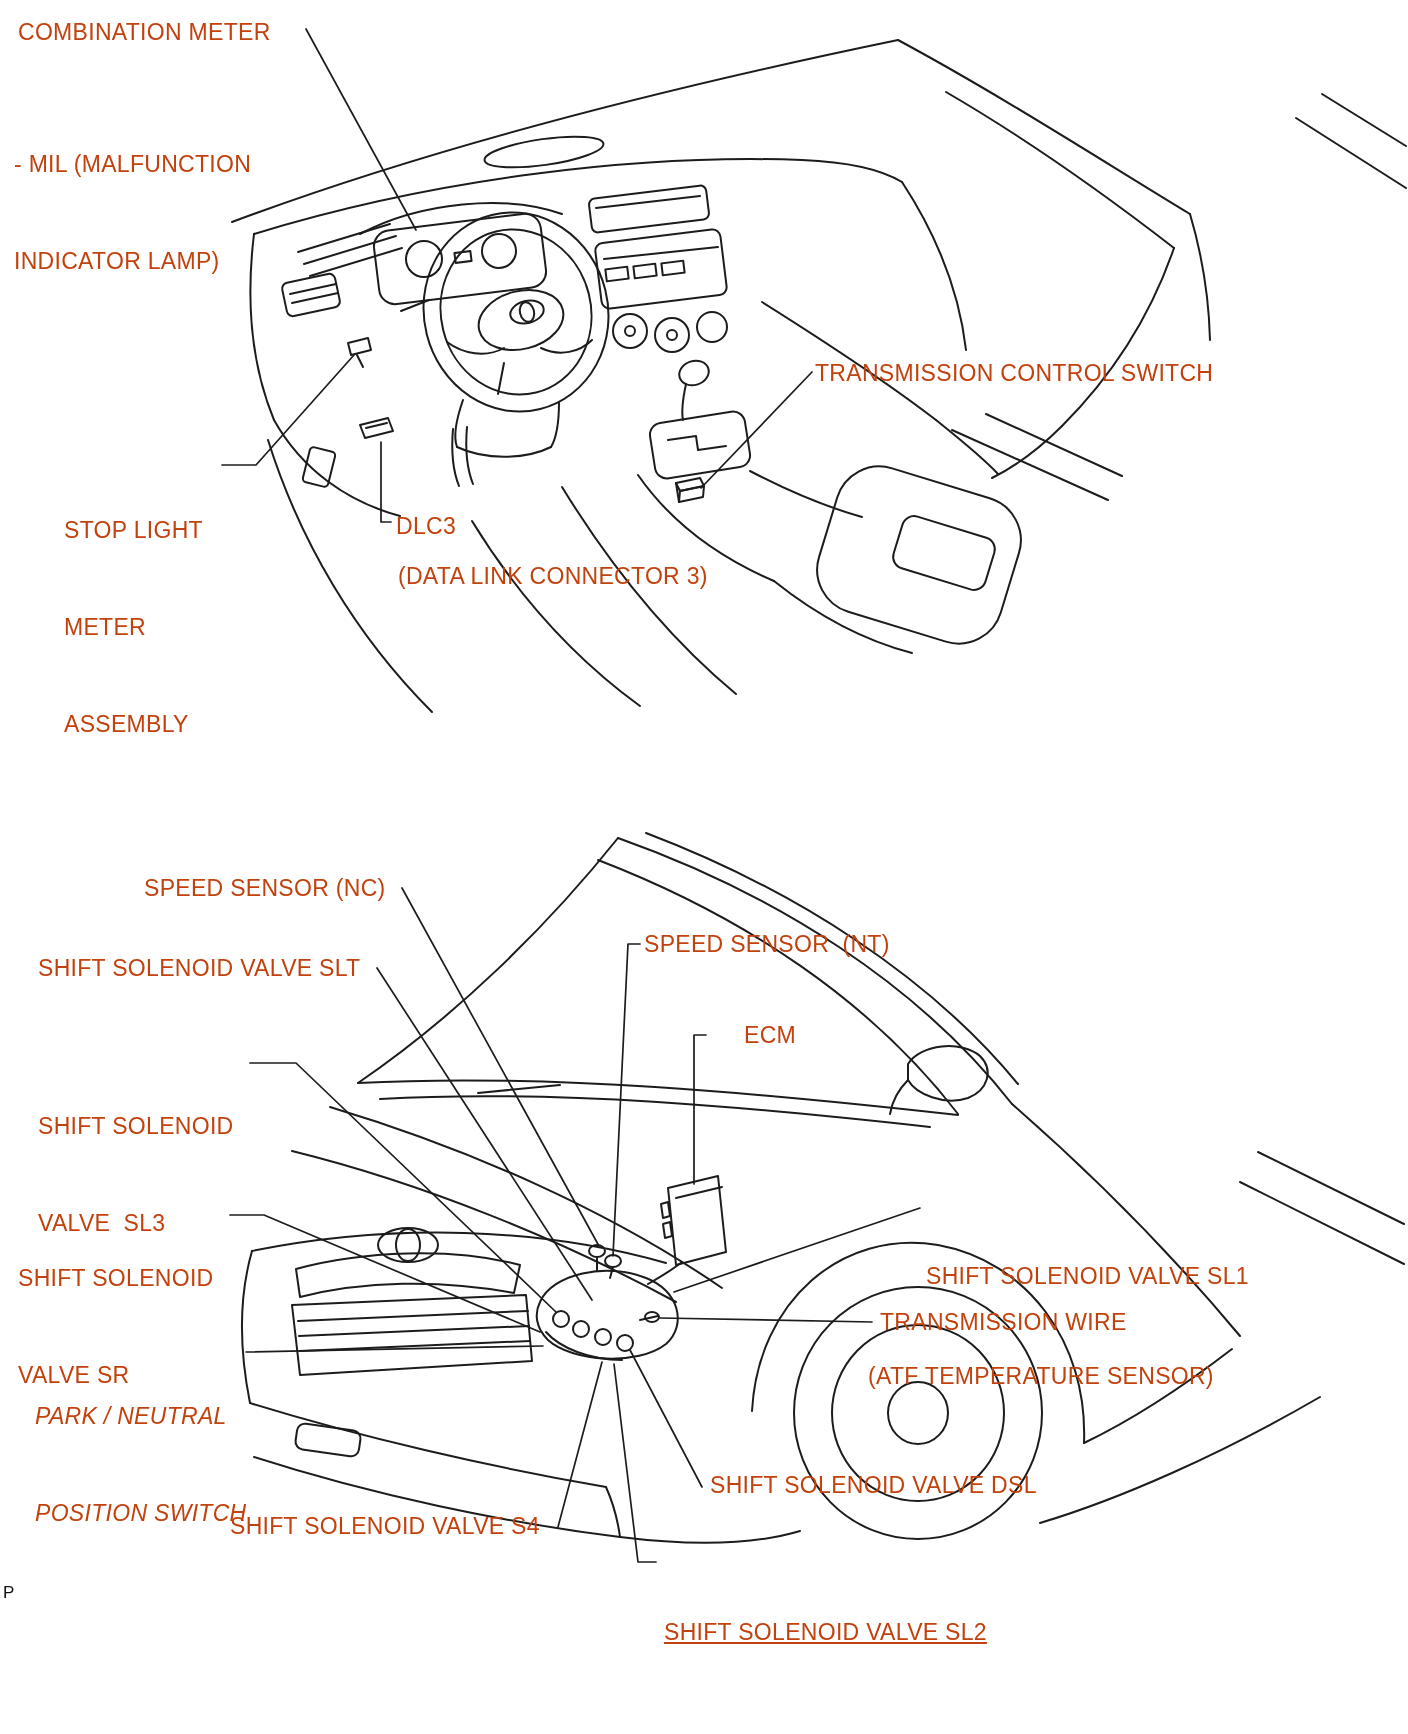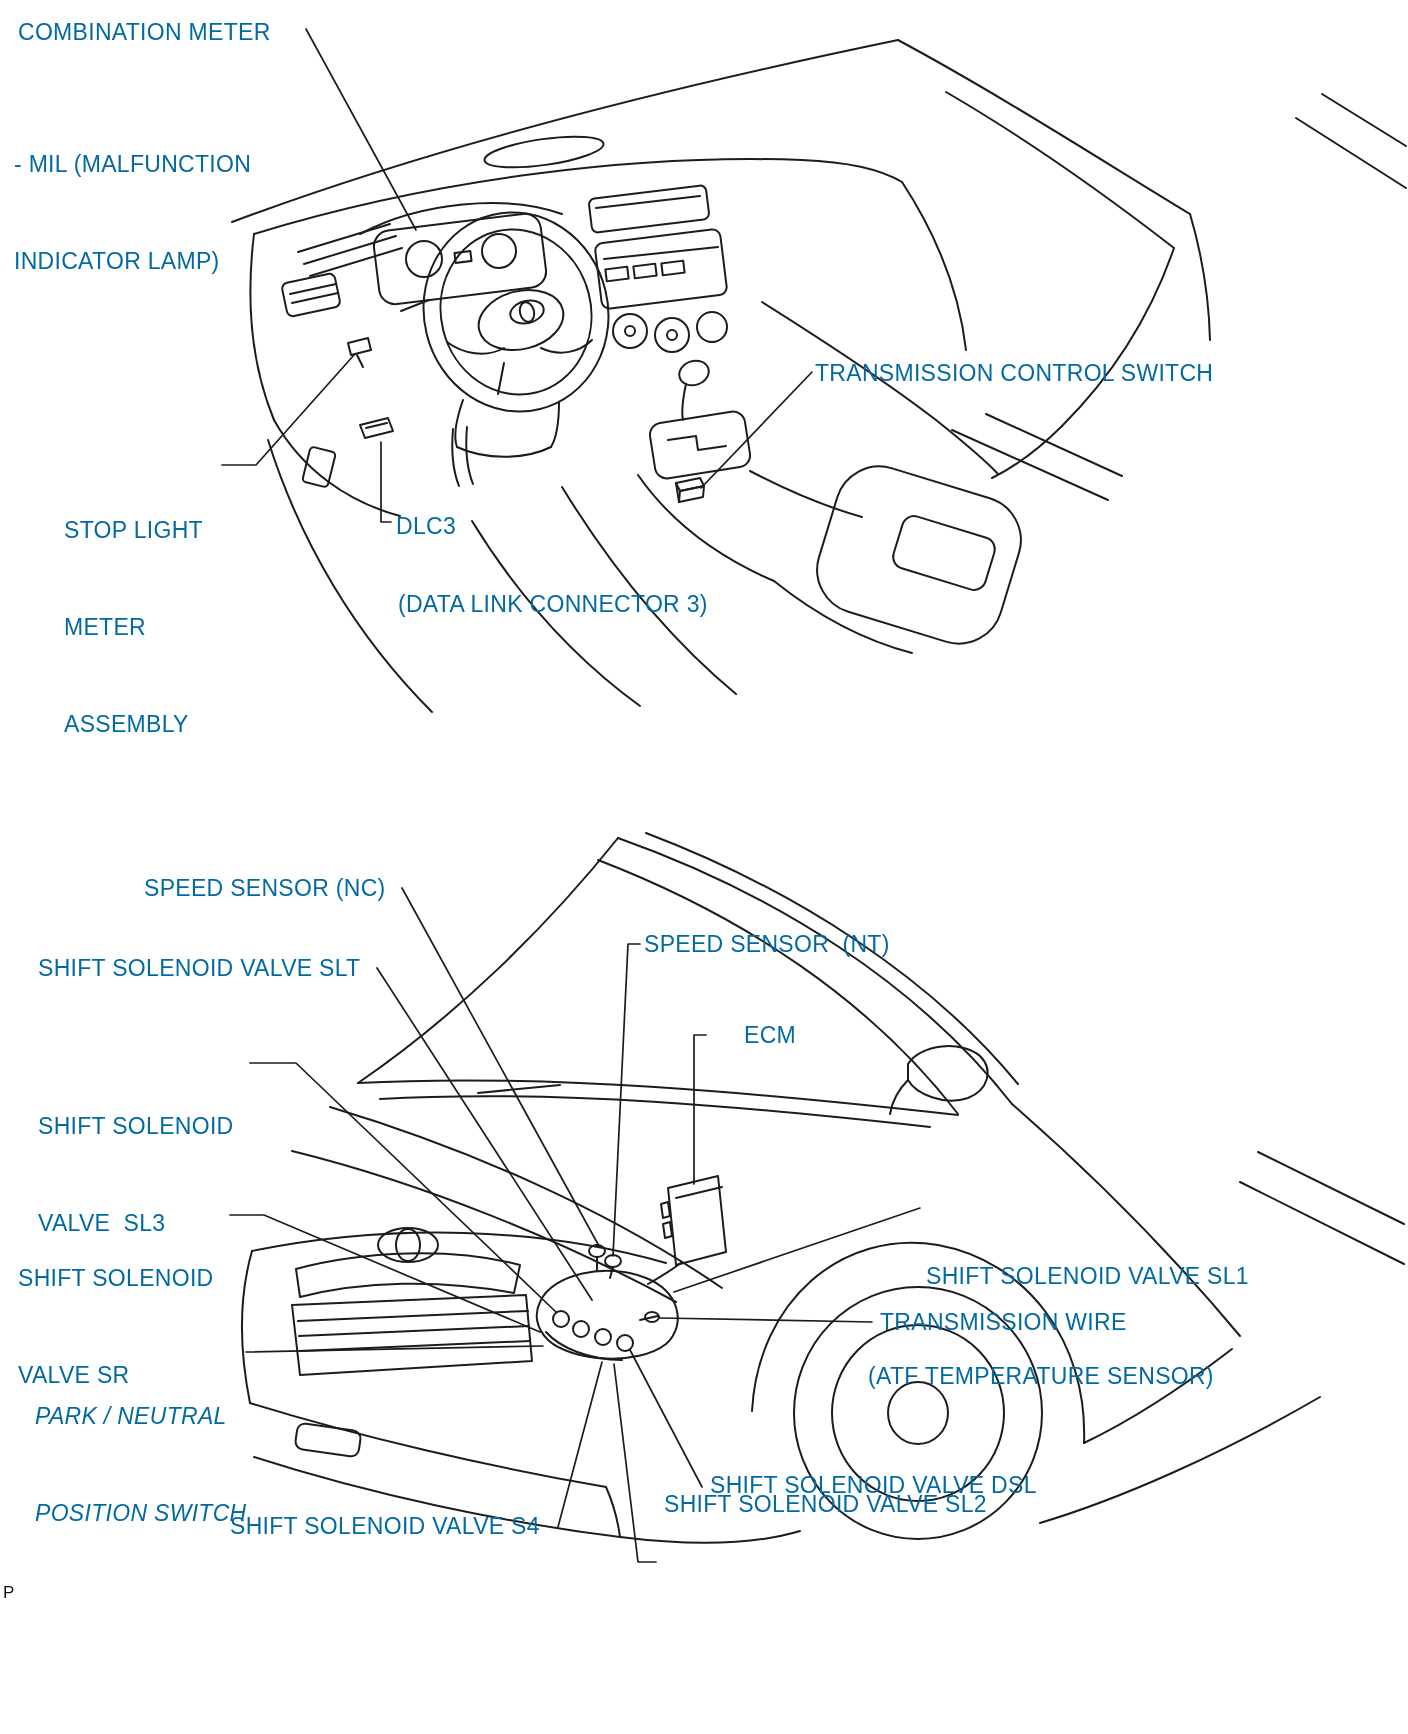--- a/index.html
+++ b/index.html
@@ -29,21 +29,21 @@
     stroke-width: 1.7;
     stroke-linecap: round;
     stroke-linejoin: round;
   }
   .label {
     position: absolute;
     font-size: 23px;
     line-height: 1.4;
     letter-spacing: 0.3px;
     white-space: pre;
-    color: #0369a1;
+    color: #c2410c;
   }
   .corner-mark {
     position: absolute;
     left: 3px;
     top: 1583px;
     font-size: 17px;
     color: #111111;
   }
 </style>
 </head>
@@ -270,21 +270,21 @@
   <div class="label" style="left:815px; top:357px;">TRANSMISSION CONTROL SWITCH</div>
 
   <div class="label" style="left:64px; top:450px;">
     <div>STOP LIGHT</div>
     <div>METER</div>
     <div>ASSEMBLY</div>
   </div>
 
   <div class="label" style="left:396px; top:510px;">DLC3</div>
 
-  <div class="label" style="left:398px; top:588px;text-align:right;">(DATA LINK CONNECTOR 3)</div>
+  <div class="label" style="left:398px; top:560px;text-align:right;">(DATA LINK CONNECTOR 3)</div>
 
   <div class="label" style="left:144px; top:872px;">SPEED SENSOR (NC)</div>
 
   <div class="label" style="left:38px; top:952px;">SHIFT SOLENOID VALVE SLT</div>
 
   <div class="label" style="left:644px; top:928px;">SPEED SENSOR  (NT)</div>
 
   <div class="label" style="left:744px; top:1019px;">ECM</div>
 
   <div class="label" style="left:38px; top:1046px;">
@@ -305,17 +305,17 @@
 
   <div class="label" style="left:35px; top:1336px;font-style:italic;">
     <div>PARK / NEUTRAL</div>
     <div>POSITION SWITCH</div>
   </div>
 
   <div class="label" style="left:710px; top:1469px;">SHIFT SOLENOID VALVE DSL</div>
 
   <div class="label" style="left:230px; top:1510px;">SHIFT SOLENOID VALVE S4</div>
 
-  <div class="label" style="left:664px; top:1488px;">SHIFT SOLENOID VALVE SL2</div>
+  <div class="label" style="left:664px; top:1616px;text-decoration:underline;">SHIFT SOLENOID VALVE SL2</div>
 
   <div class="corner-mark">P</div>
 
 </div>
 
 </body></html>

